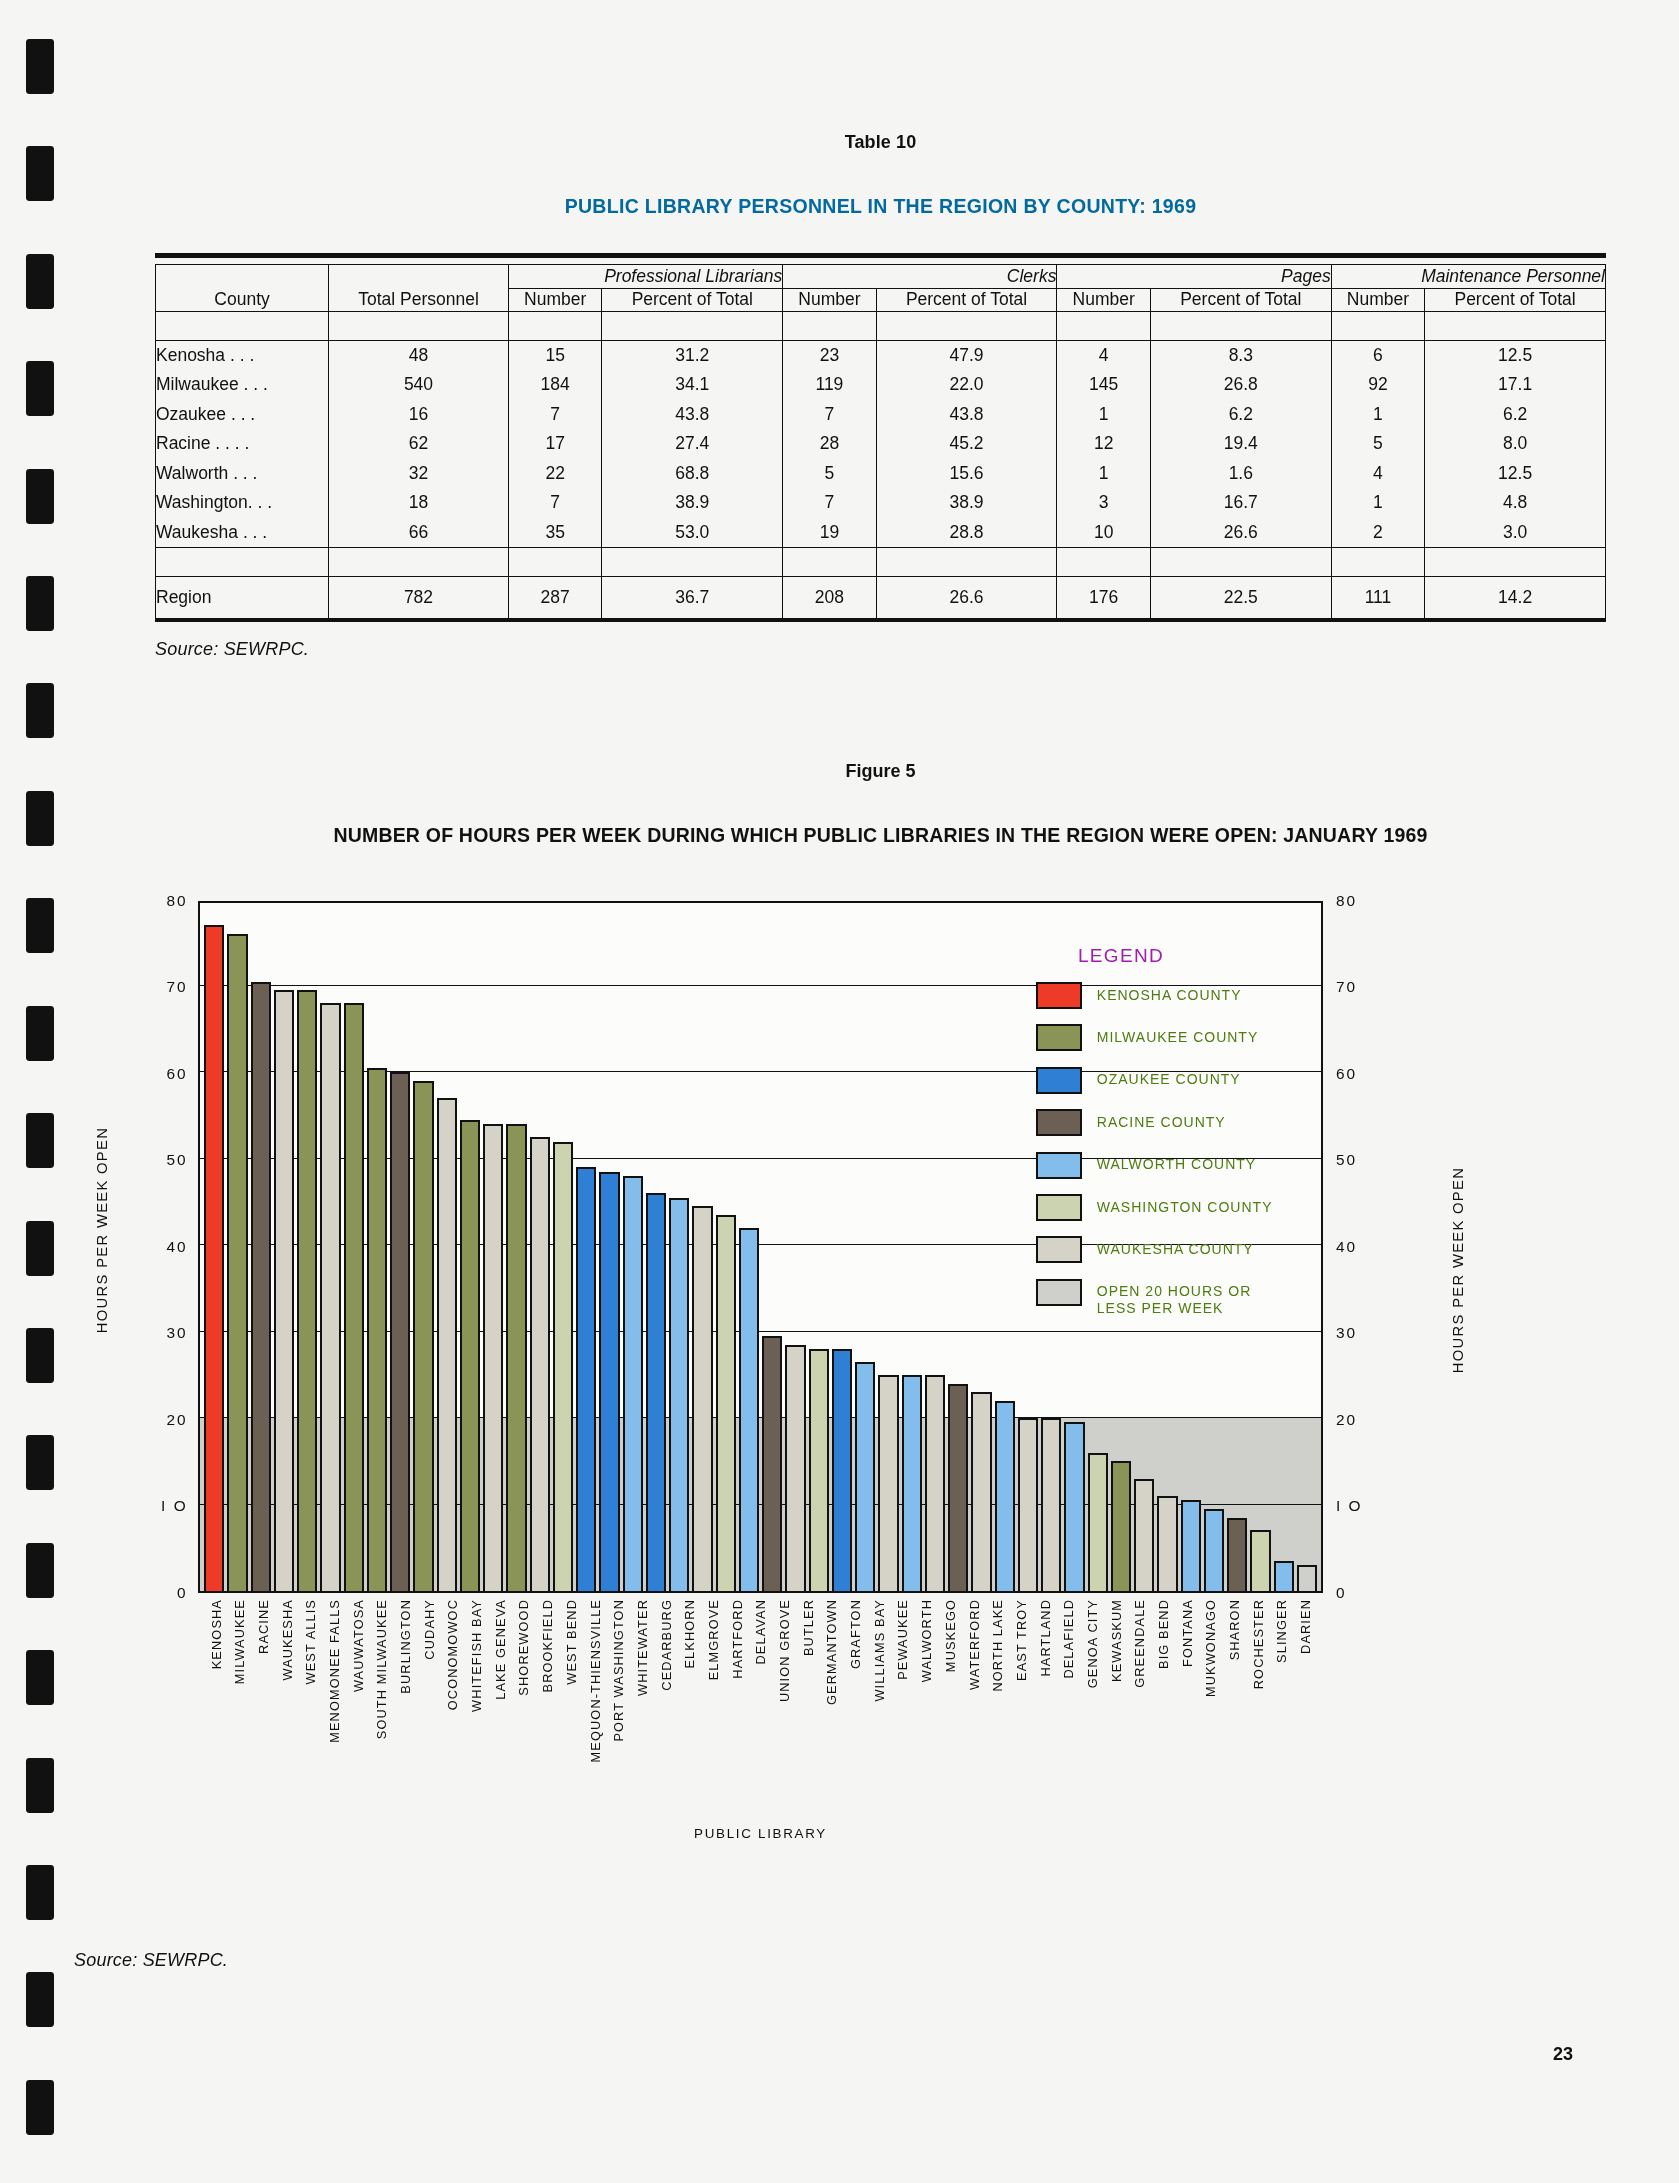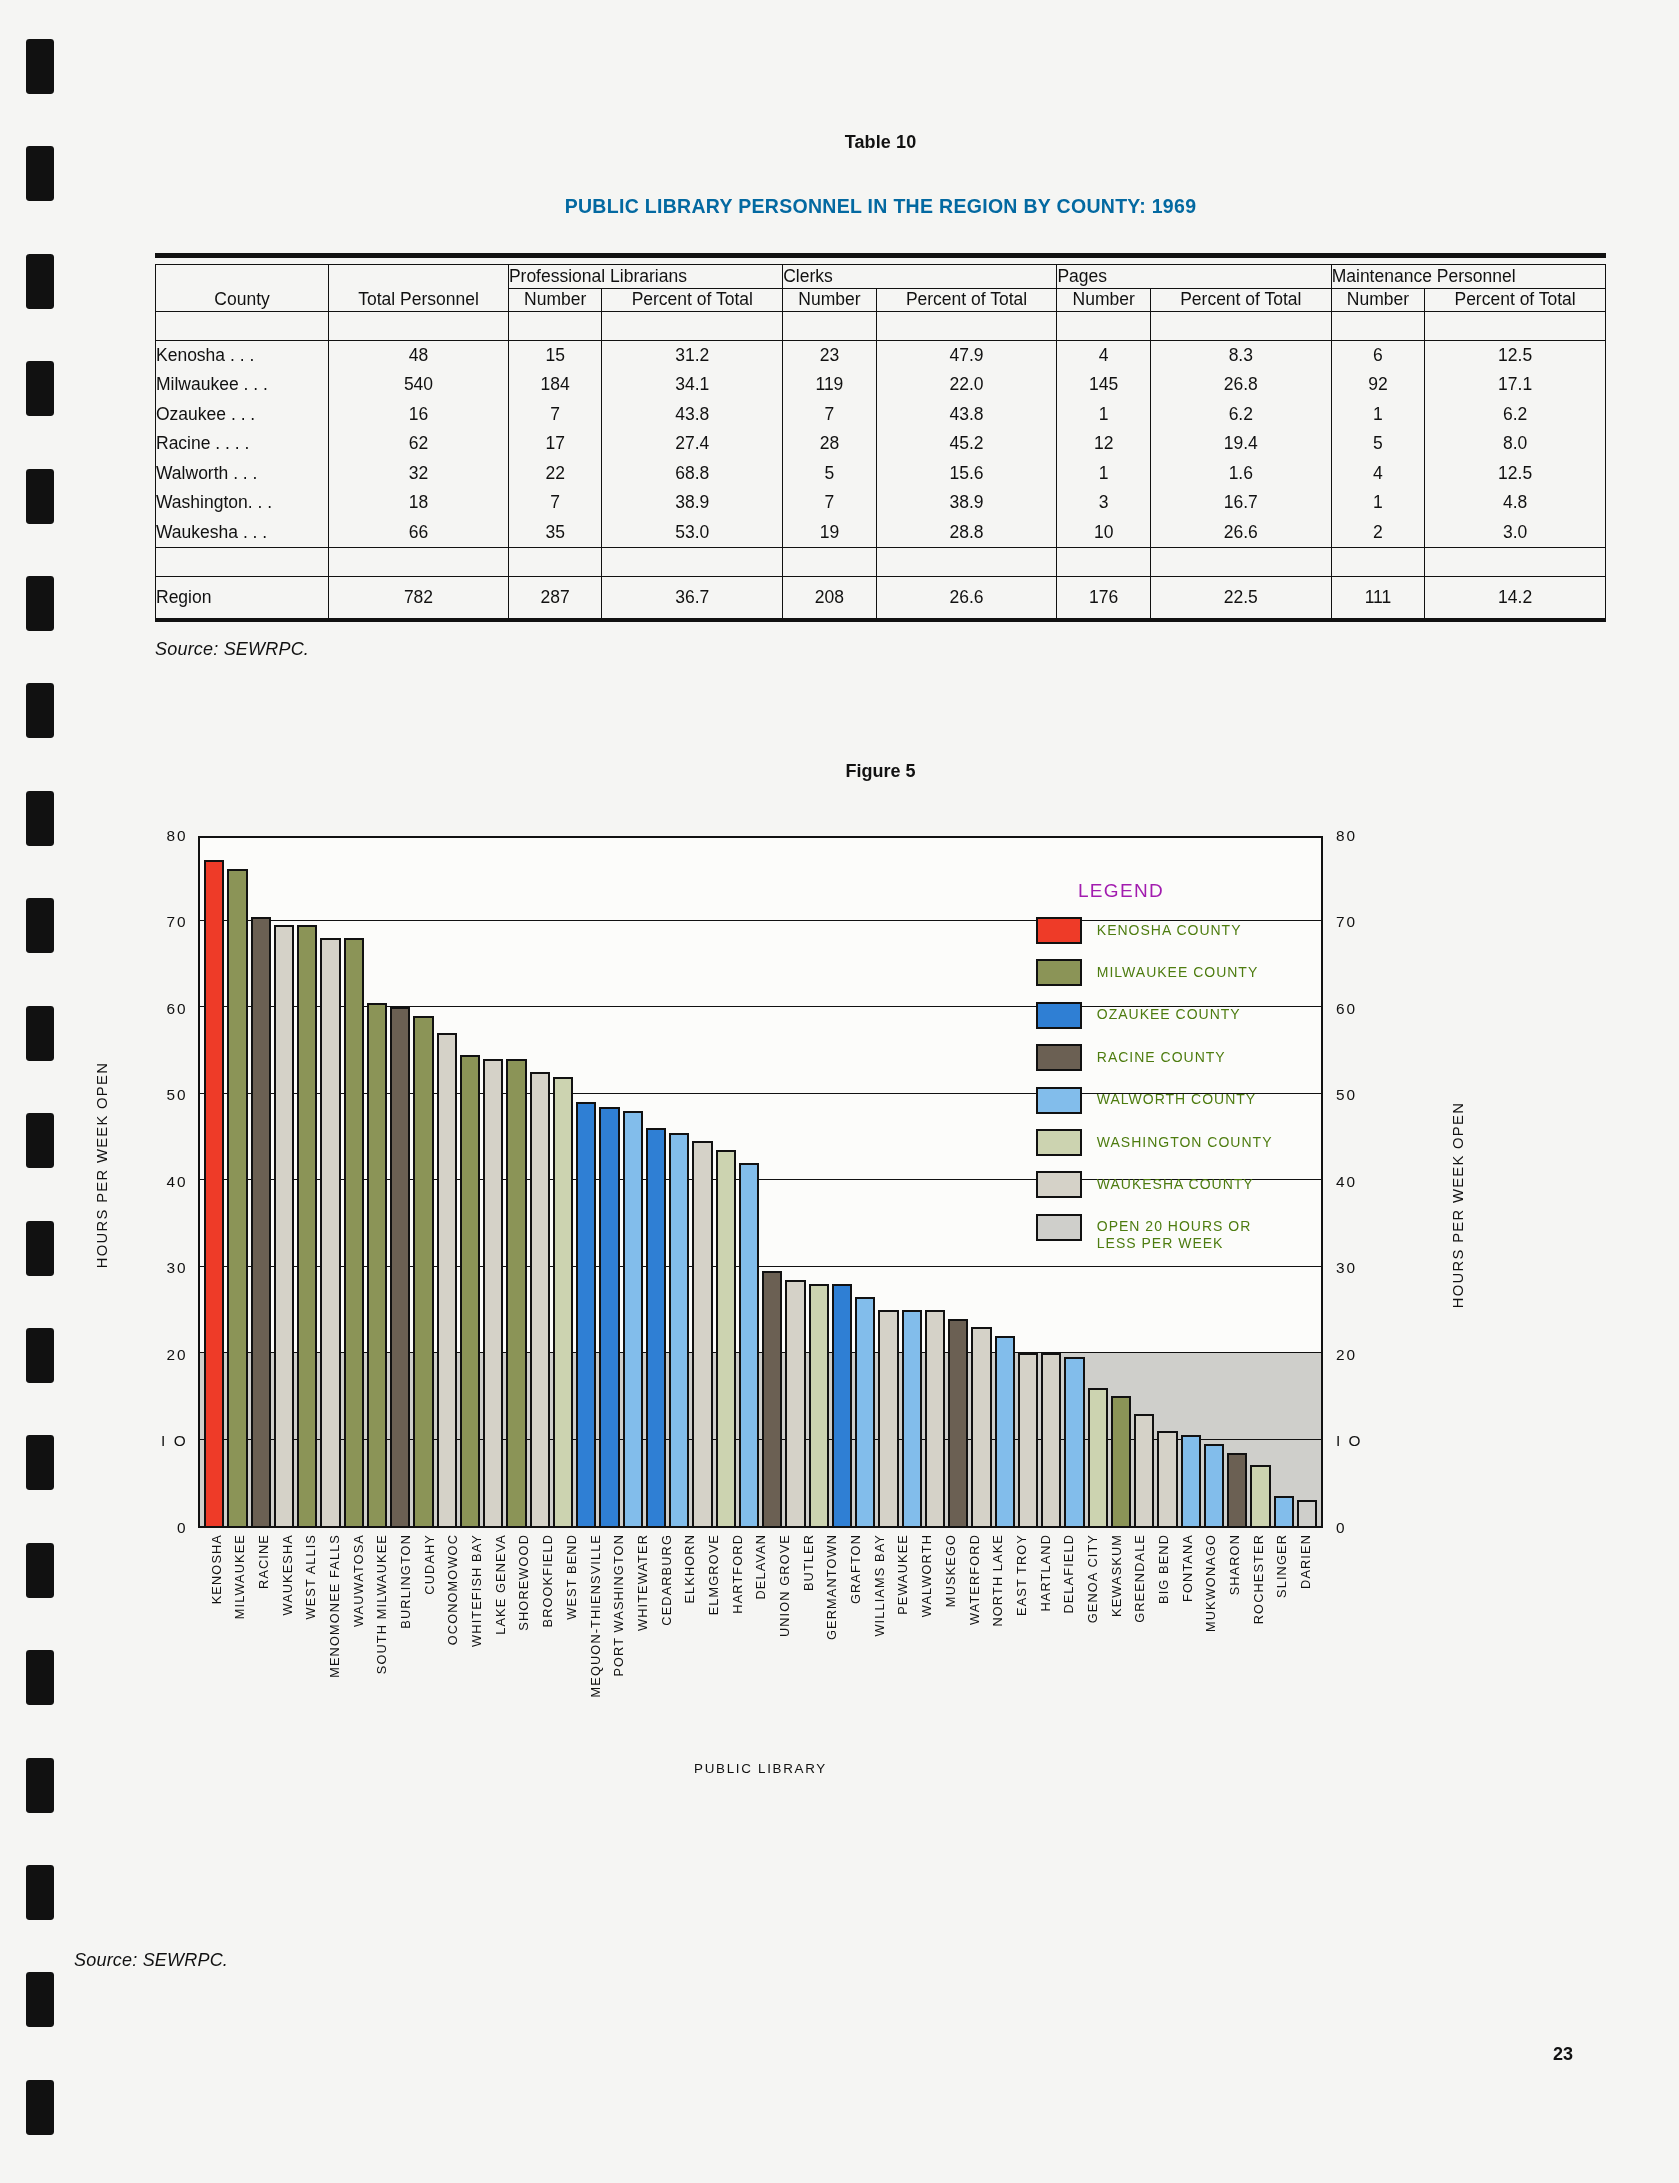--- a/index.html
+++ b/index.html
@@ -37,21 +37,21 @@
   .rule-thick { height:4.7px; background:#111; }
   table.t10 {
     width:100%; border-collapse:collapse;
     margin-top:6.7px;
     font-size:17.5px; color:#111;
   }
   table.t10 td, table.t10 th {
     border:1.3px solid #111; font-weight:normal; padding:0;
   }
   .hcell { text-align:center; vertical-align:bottom; padding:5.4px 4px 8px 4px; line-height:1.25; }
-  .grp { text-align:left; padding:9.4px 4px; line-height:1.28; }
+  .grp { text-align:right; padding:9.4px 4px; line-height:1.28;font-style:italic; }
   td.cty { text-align:left; padding:4px 0 4px 20px; white-space:nowrap; }
   td.num { text-align:center; padding:4px 2.7px; }
   tr.body-row td { border-top:none; border-bottom:none; }
   tr.first-body td { border-top:1.3px solid #111; }
   tr.last-body td { border-bottom:1.3px solid #111; }
   tbody.bodyblock td { height:29.5px; }
   .spacer-top td { height:10.7px; border-bottom:none; }
   .spacer-bot td { height:10.7px; border-top:none; }
   tr.region td { height:42px; }
   .src {
@@ -341,20 +341,21 @@
             <td class="num">14.2</td>
           </tr>
         </tbody>
       </table>
       <div class="rule-thick" style="height:3.4px;margin-top:-0.7px"></div>
     </div>
 
     <div class="src">Source:  SEWRPC.</div>
 
     <div class="fig-number">Figure 5</div>
+    <div class="fig-title">NUMBER OF HOURS PER WEEK DURING WHICH PUBLIC LIBRARIES IN THE REGION WERE OPEN:  JANUARY 1969</div>
 
     <div class="chart-outer">
 
       <div class="yaxis left" id="yaxis-left">
           <div class="ytick" style="top: 692px;">0</div>
           <div class="ytick" style="top: 605px;">I O</div>
           <div class="ytick" style="top: 519px;">20</div>
           <div class="ytick" style="top: 432px;">30</div>
           <div class="ytick" style="top: 346px;">40</div>
           <div class="ytick" style="top: 259px;">50</div>

